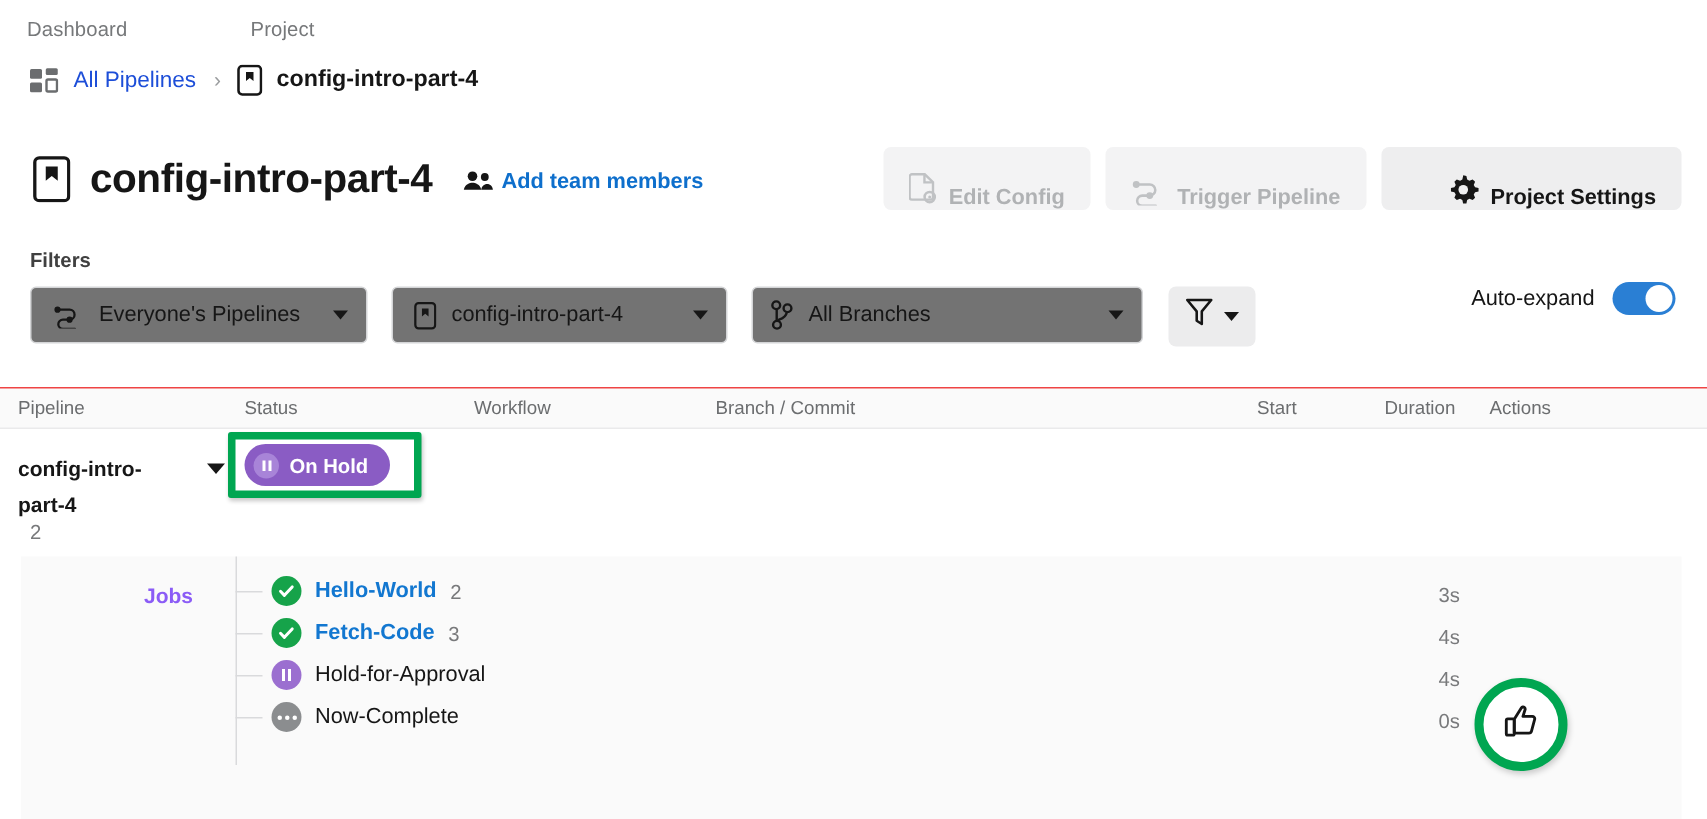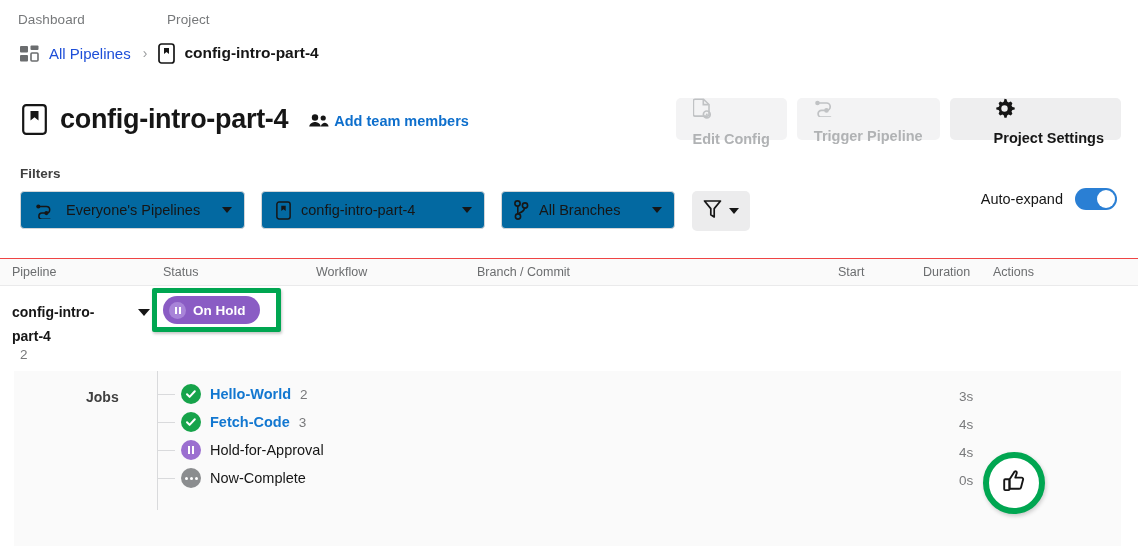--- a/index.html
+++ b/index.html
@@ -37,48 +37,47 @@
     font-size: 27px; font-weight: bold; color: #161616; margin-left: 13px; letter-spacing: -.3px;
   }
   .add-members {
     display: flex; align-items: center; margin-left: 20px; cursor: pointer; margin-top: 3px;
   }
   .add-members-icon { display: flex; margin-right: 5px; }
   .add-members-label { font-size: 14.5px; color: #0e6fcc; font-weight: bold; }
 
   .title-actions { position: absolute; right: 17px; top: 0; display: flex; align-items: center; gap: 10px; height: 46px; }
   .btn {
-    display: flex; align-items: flex-start; gap: 8px;
+    display: flex; align-items: flex-end; gap: 8px;
     height: 42px; padding: 0 17px; border-radius: 5px;
     background: #f3f3f4; border: none; cursor: pointer;
     font-family: "Liberation Sans", sans-serif;
-    flex-direction: column;
   }
   .btn-label { font-size: 14.5px; font-weight: bold; }
   .btn.disabled { cursor: default; }
   .btn.disabled .btn-label { color: #b0b2b4; }
   .btn.active .btn-label { color: #161616; }
   .btn.active { background: #eeeeef; padding-left: 44px; }
 
   
   .filters-label { position: absolute; left: 20px; top: 166px; font-size: 13.5px; font-weight: bold; color: #404040; }
   .filters-row { position: absolute; left: 20px; top: 189px; display: flex; align-items: center; gap: 16px; }
   .select {
     display: flex; align-items: center; height: 38px; border: 1px solid #d4d5d7;
-    border-radius: 4px; background: #0369a1; padding: 0 12px 0 14px; cursor: pointer;
+    border-radius: 4px; background: #737373; padding: 0 12px 0 14px; cursor: pointer;
     position: relative;
     text-align: right;
   }
   .select .sel-icon { display: flex; margin-right: 10px; }
   .select .sel-label { font-size: 14.5px; color: #161616; }
   .caret { width: 0; height: 0; border-left: 5px solid transparent; border-right: 5px solid transparent;
            border-top: 6px solid #161616; margin-left: auto; }
   .sel1 { width: 225px; }
   .sel2 { width: 224px; }
-  .sel3 { width: 174px; padding-left: 12px; }
+  .sel3 { width: 261px; padding-left: 12px; }
   .filter-btn {
     display: flex; align-items: center; justify-content: center; gap: 7px;
     width: 58px; height: 40px; background: #ececed; border-radius: 5px; cursor: pointer;
     margin-left: 1px; margin-top: 2px;
   }
 
   .auto-expand { position: absolute; right: 21px; top: 188px; display: flex; align-items: center; gap: 12px; }
   .auto-expand-label { font-size: 14.5px; color: #161616; }
   .toggle { width: 42px; height: 22px; border-radius: 11px; background: #2a7fd4; position: relative; cursor: pointer; }
   .toggle .knob { position: absolute; right: 2px; top: 2px; width: 18px; height: 18px; border-radius: 50%; background: #fff; }
@@ -114,21 +113,21 @@
     display: flex; align-items: center; gap: 7px;
     height: 28px; padding: 0 14px 0 6px; border-radius: 14px; background: #8a5cc4; cursor: pointer;
   }
   .badge-label { font-size: 13.5px; color: #ffffff; font-weight: bold; }
   .pause-icon { width: 17px; height: 17px; border-radius: 50%; background: #a884d8;
                 display: flex; align-items: center; justify-content: center; gap: 2px; }
   .pause-icon i { display: block; width: 2px; height: 7px; background: #fff; }
 
   
   .jobs-panel { position: absolute; left: 14px; top: 371px; width: 1107px; height: 175px; background: #fafafa; }
-  .jobs-label { position: absolute; left: 72px; top: 18px; font-size: 14px; font-weight: bold; color: #404040; }
+  .jobs-label { position: absolute; left: 82px; top: 18px; font-size: 14px; font-weight: bold; color: #8b5cf6; }
   .tree-line { position: absolute; left: 143px; top: 0px; width: 1px; height: 139px; background: #d9dadc; }
   .jobs-list { position: absolute; left: 143px; top: 9px; }
   .job {
     position: relative; display: flex; align-items: center; height: 28px; margin-bottom: 0px;
   }
   .job + .job { margin-top: 0; }
   .job-tick { position: absolute; left: 0; top: 14px; width: 18px; height: 1px; background: #d9dadc; }
   .job-icon { margin-left: 24px; display: flex; align-items: center; justify-content: center; width: 20px; height: 20px; }
   .job-name { font-size: 14.5px; margin-left: 9px; }
   .job-name.link { color: #1277d0; font-weight: bold; cursor: pointer; }

